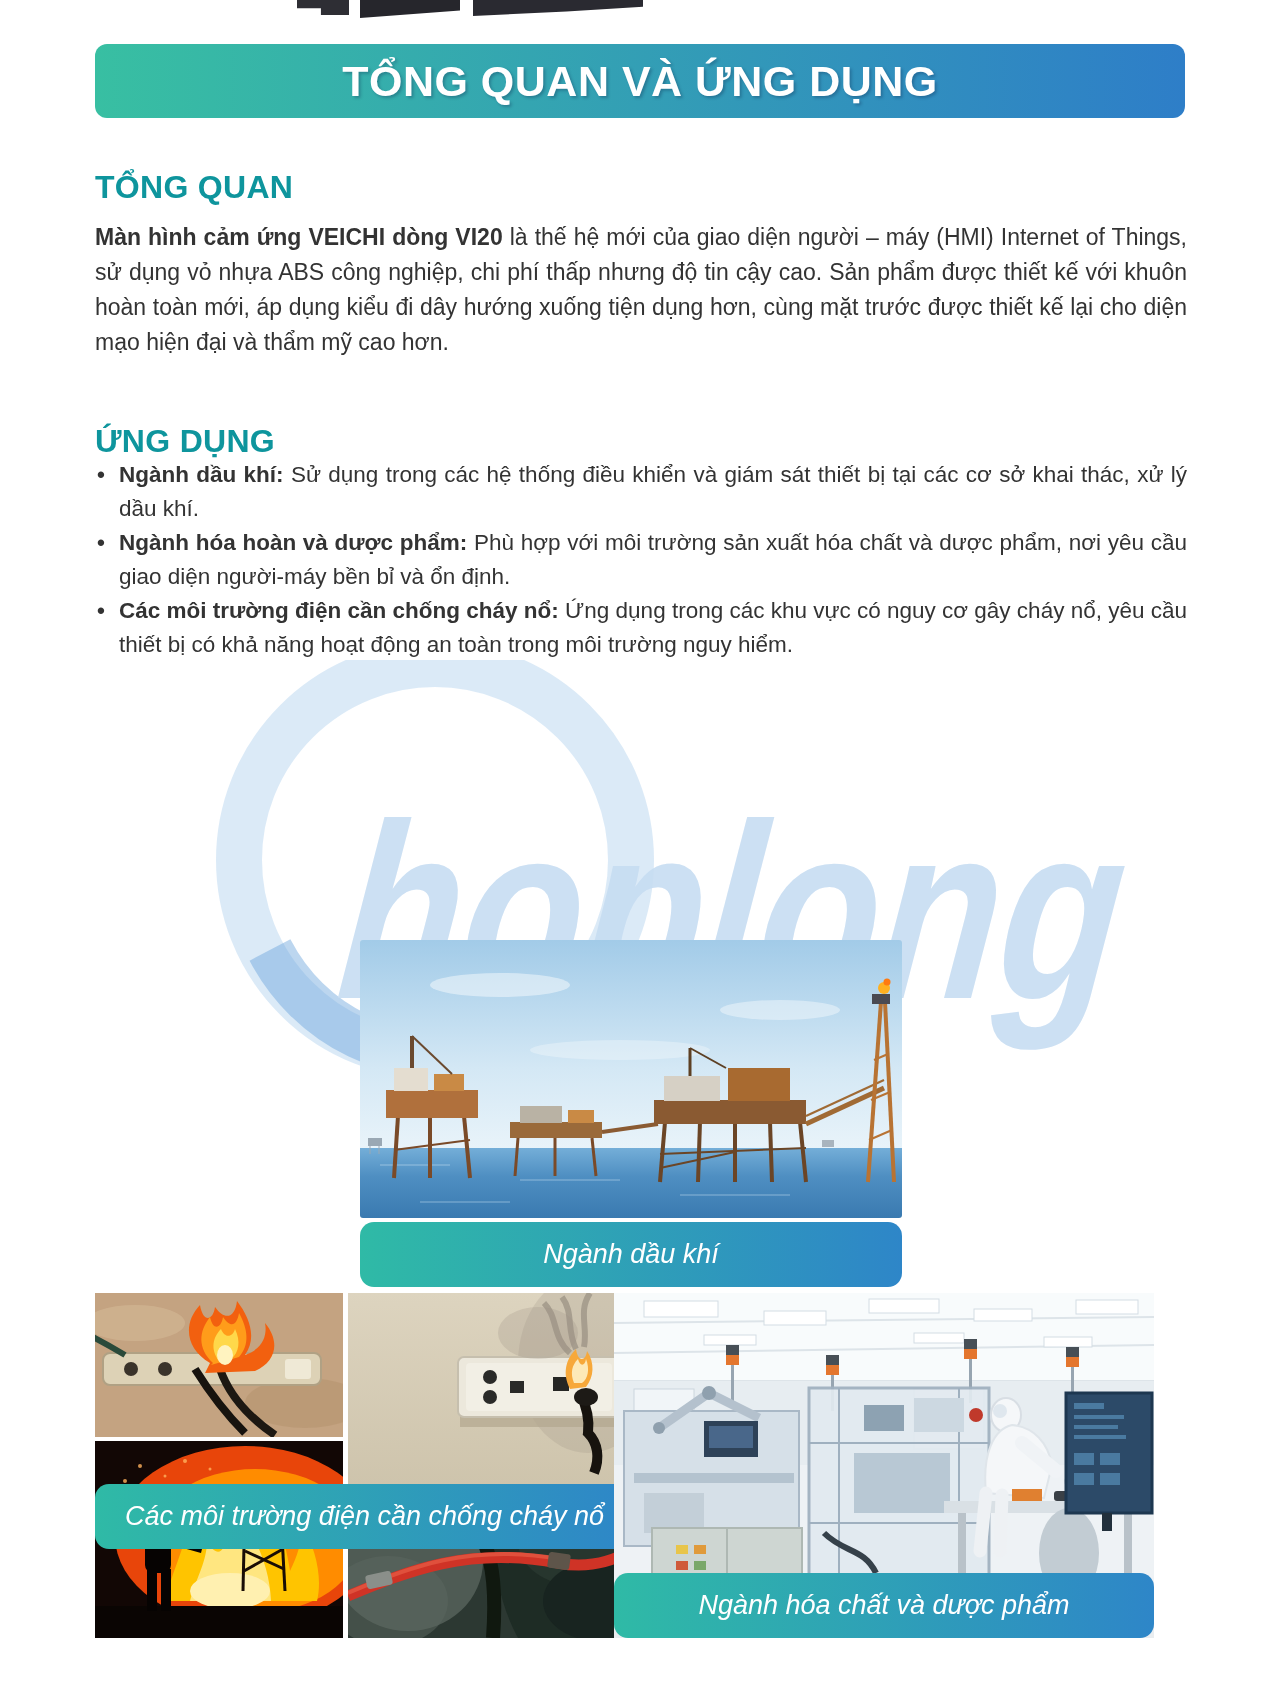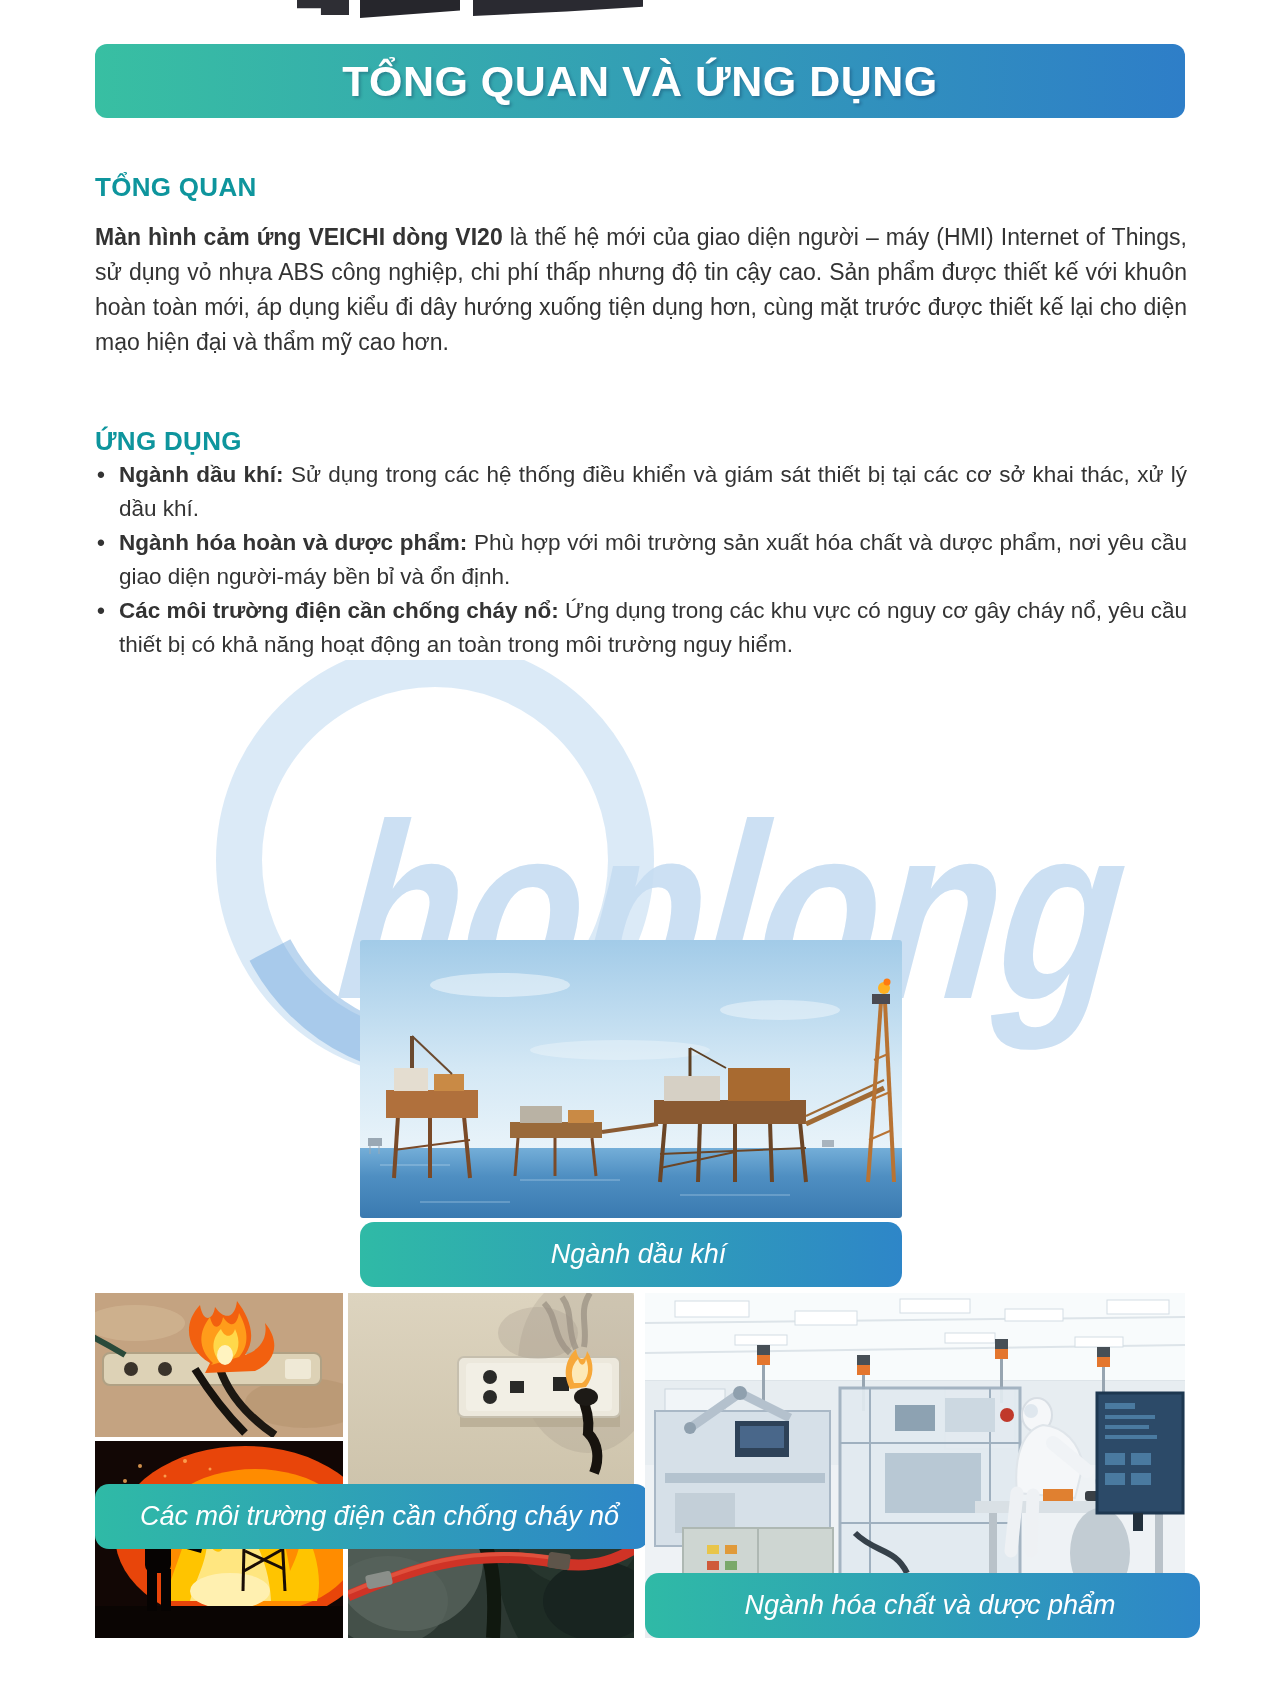--- a/index.html
+++ b/index.html
@@ -22,42 +22,42 @@
   .banner{
     position:absolute;left:95px;top:44px;width:1090px;height:74px;z-index:2;
     background:linear-gradient(90deg,#38bfa2,#2e7ec8);
     border-radius:12px;color:#ffffff;text-align:center;
     font-size:43px;font-weight:700;line-height:74px;letter-spacing:.5px;
     text-shadow:2px 2px 3px rgba(10,30,70,.28);
   }
   
   .content{position:absolute;left:95px;top:170px;width:1092px;z-index:2;color:#333333;}
   .content h2{
-    margin:0;font-size:26px;font-weight:700;color:#0e959d;letter-spacing:.3px;line-height:34px;
+    margin:0;font-size:32px;font-weight:700;color:#0e959d;letter-spacing:.3px;line-height:34px;
   }
   .content p{margin:0;font-size:23px;line-height:35px;text-align:justify;}
   .p1{margin-top:16px !important;}
   .p2{margin-top:26px !important;}
   .h2-apps{margin-top:64px !important;}
   .intro{margin-top:28px !important;}
   .bullets{margin:0;padding:0;list-style:none;font-size:22.5px;line-height:34px;}
   .bullets li{position:relative;padding-left:24px;text-align:justify;}
   .bullets .marker{position:absolute;left:2px;top:0;font-weight:700;}
   .lead{font-weight:700;}
   
   .fig-oil{position:absolute;left:360px;top:940px;width:542px;z-index:1;}
   .fig-oil svg{display:block;border-radius:3px;}
   .caption{
     background:linear-gradient(90deg,#2fbaa6,#2e86c8);
     border-radius:14px;color:#ffffff;text-align:center;
-    font-style:italic;font-size:27px;height:65px;line-height:65px;padding-left:15px;
+    font-style:italic;font-size:27px;height:65px;line-height:65px;
   }
   .fig-oil .caption{margin-top:4px;}
   .fig-fire{position:absolute;left:95px;top:1293px;width:539px;height:256px;z-index:1;}
-  .fig-chem{position:absolute;left:645px;top:1293px;width:540px;height:345px;z-index:1;}
+  .fig-chem{position:absolute;left:614px;top:1293px;width:540px;height:345px;z-index:1;}
   .tile{position:absolute;overflow:hidden;}
   .tile svg{display:block;}
   .tl{left:0;top:0;}
   .tr{left:253px;top:0;}
   .bl{left:0;top:148px;}
   .br{left:253px;top:208px;}
   .overlay-caption{position:absolute;left:0;bottom:0;width:100%;z-index:3;}
   .chem-photo{position:absolute;left:0;top:0;}
 </style>
 </head>

